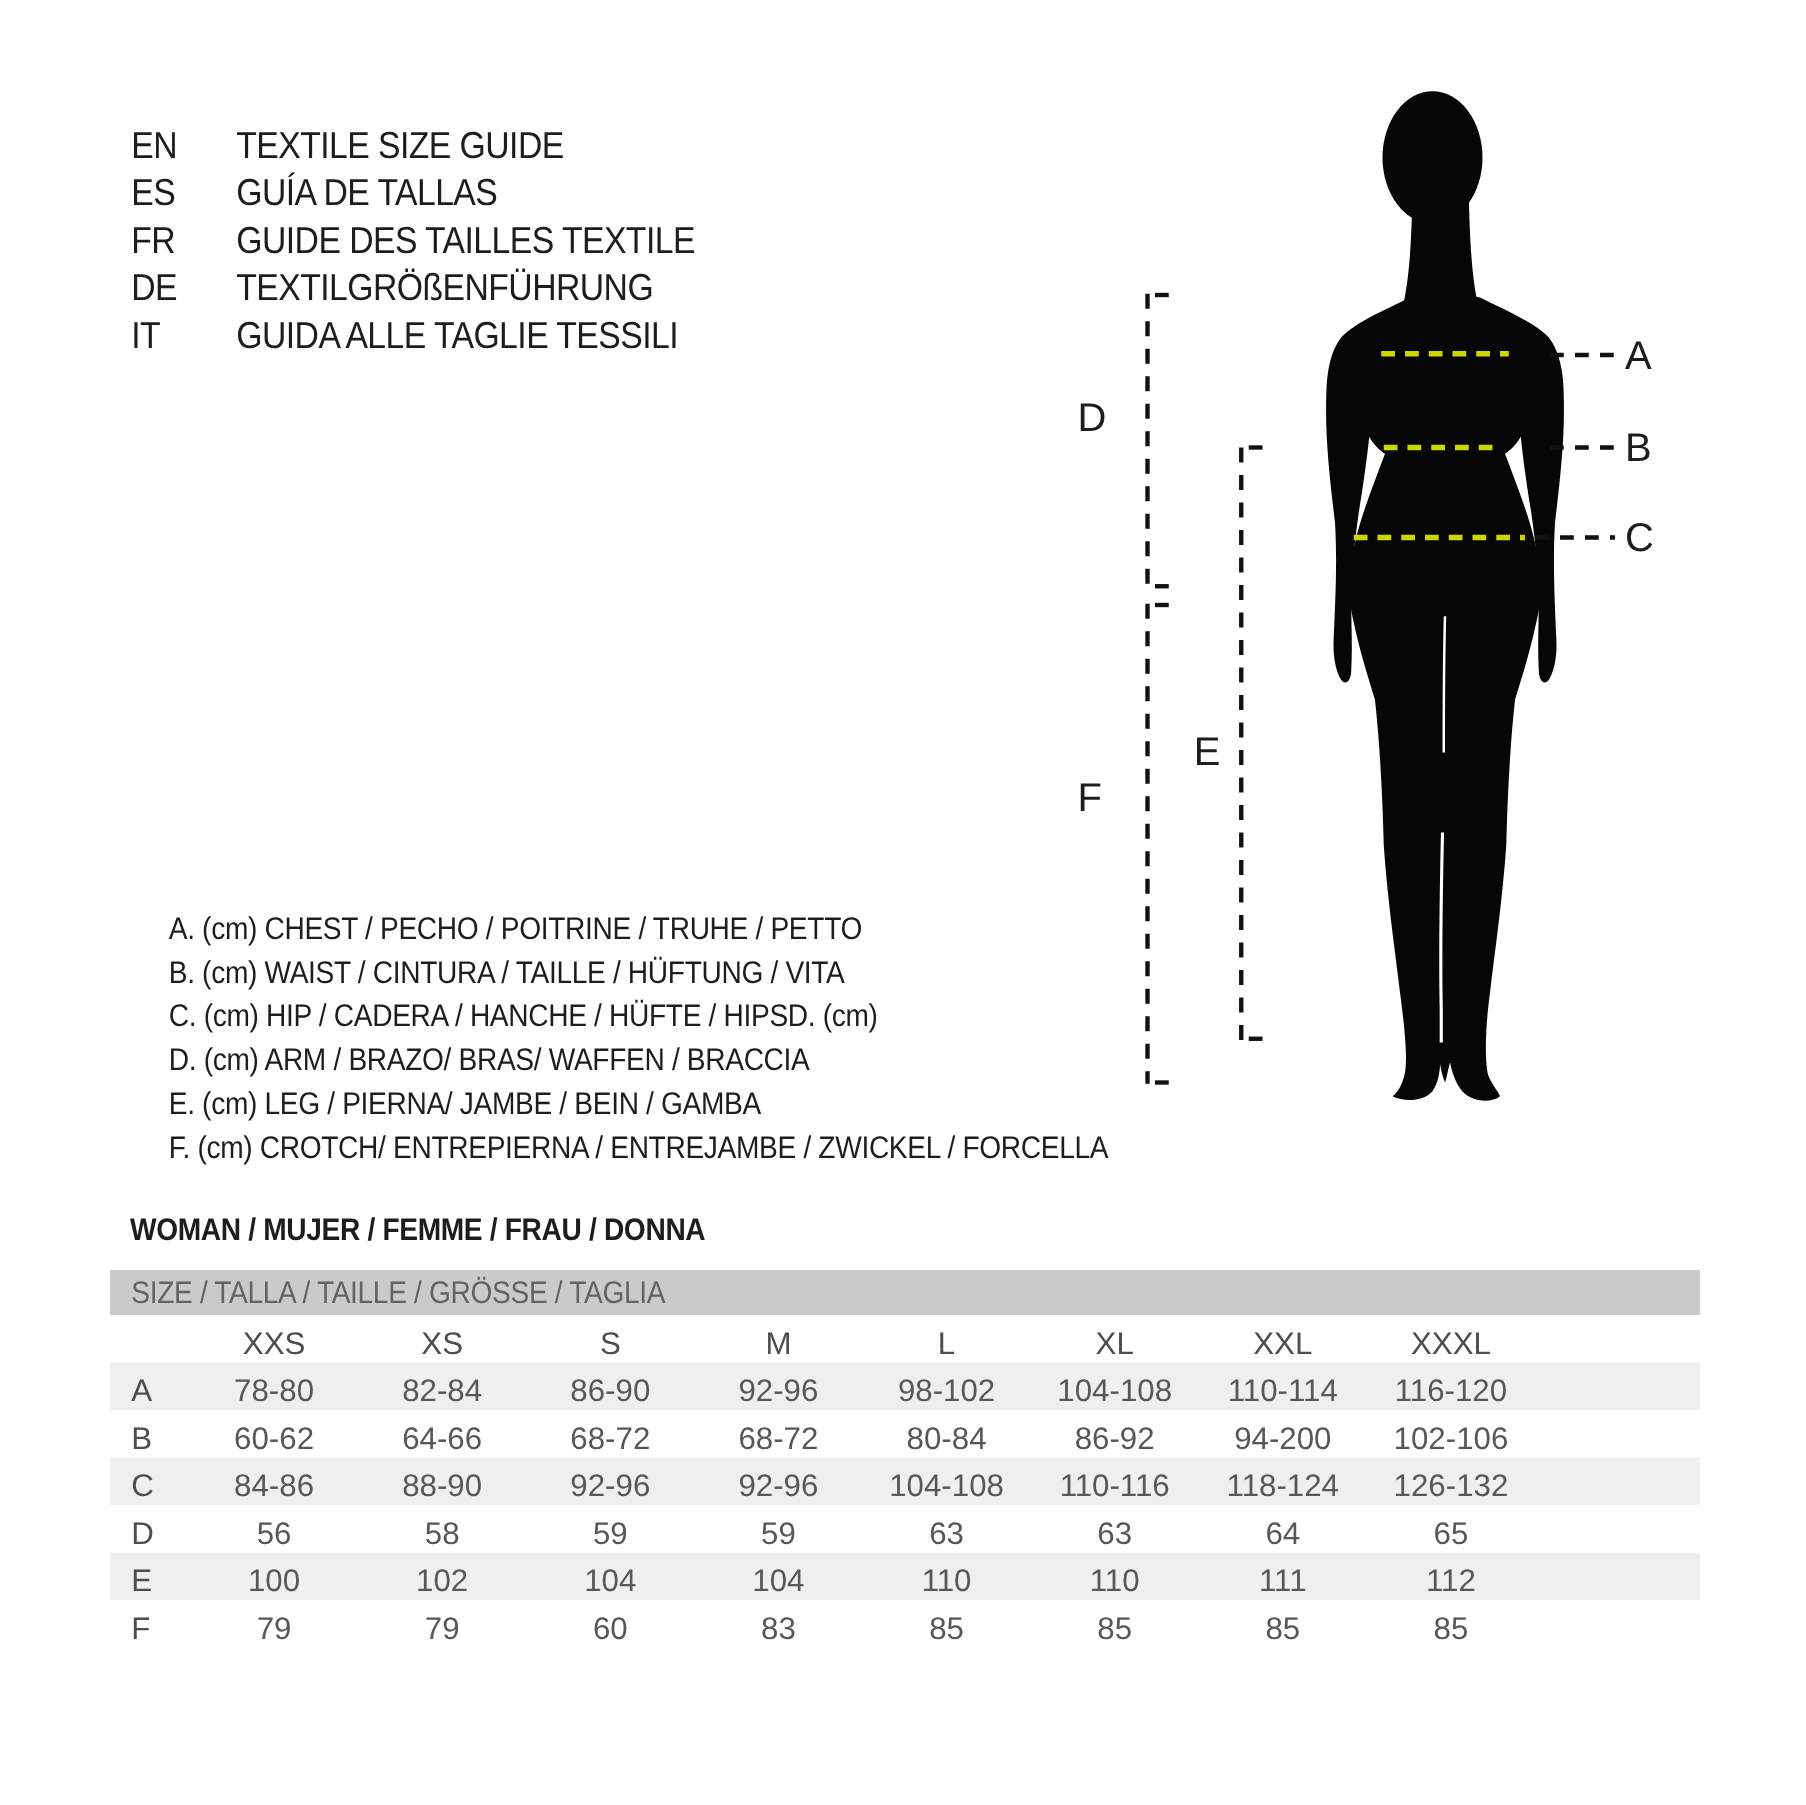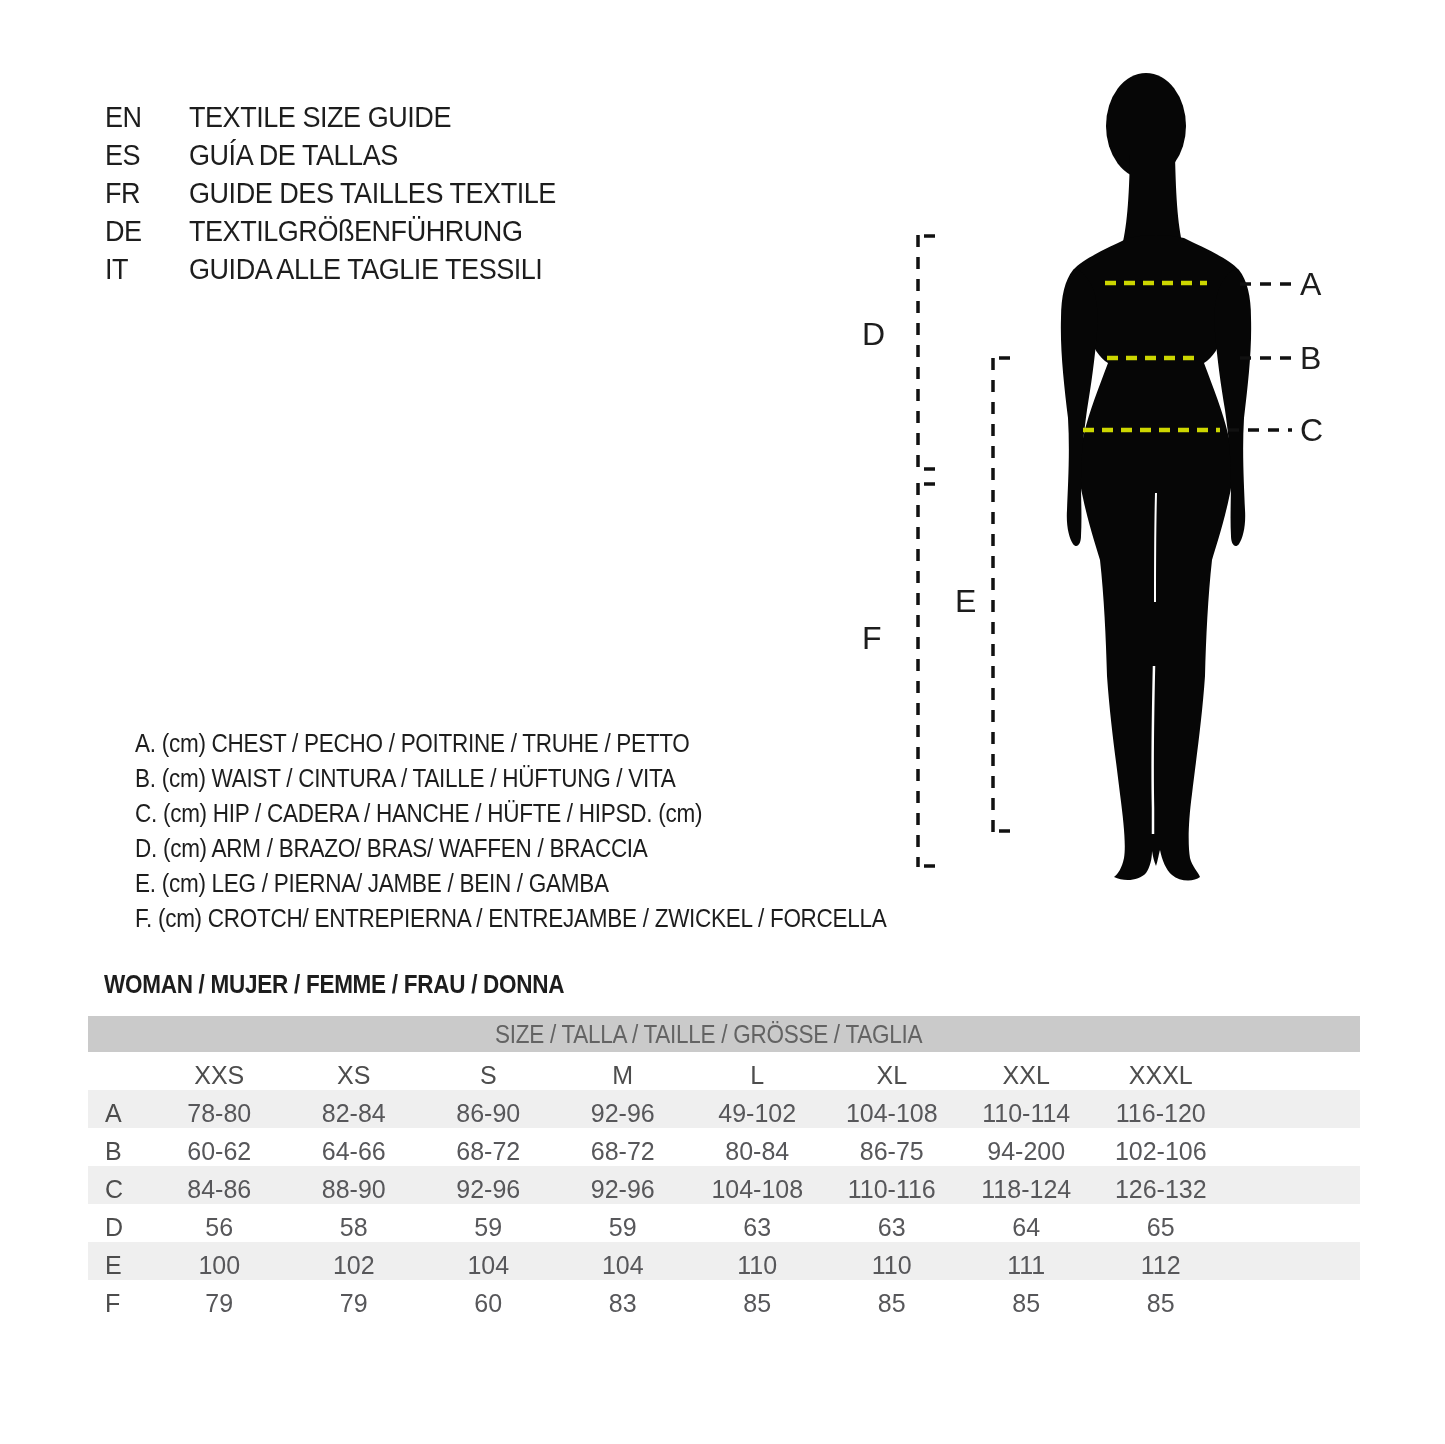--- a/index.html
+++ b/index.html
@@ -21,21 +21,21 @@
   
   .measure-legend { position:absolute; left:104px; top:726px; }
   .measure-line { height:35px; line-height:35px; font-size:25px; letter-spacing:-.3px;margin-left:31px; }
 
   
   .category-line { position:absolute; left:104px; top:970px; font-size:25px; letter-spacing:-.3px;font-weight:bold; }
 
   
   .size-table { position:absolute; left:88px; top:1016px; width:1272px; }
   .tband { height:36px; background:#cacaca; color:#636363; font-size:25px;
-           line-height:37px; padding-left:17px; letter-spacing:-.3px;text-align:center; }
+           line-height:37px; padding-left:17px; letter-spacing:-.3px; }
   .trow { display:flex; height:38px; align-items:flex-end; font-size:25px; color:#57575a; }
   .trow.stripe { background:#efefef; }
   .rl { width:64px; flex:0 0 64px; padding-left:17px; color:#4d4d4d; }
   .cell { width:134.5px; flex:0 0 134.5px; text-align:center; }
   .thead .cell { color:#4d4d4d; }
 </style>
 </head>
 <body>
 
 <div class="lang-header">
@@ -157,33 +157,33 @@
     <div class="cell">XXL</div>
     <div class="cell">XXXL</div>
   </div>
 
   <div class="trow stripe">
     <div class="rl">A</div>
     <div class="cell">78-80</div>
     <div class="cell">82-84</div>
     <div class="cell">86-90</div>
     <div class="cell">92-96</div>
-    <div class="cell">49-102</div>
+    <div class="cell">98-102</div>
     <div class="cell">104-108</div>
     <div class="cell">110-114</div>
     <div class="cell">116-120</div>
   </div>
   <div class="trow">
     <div class="rl">B</div>
     <div class="cell">60-62</div>
     <div class="cell">64-66</div>
     <div class="cell">68-72</div>
     <div class="cell">68-72</div>
     <div class="cell">80-84</div>
-    <div class="cell">86-75</div>
+    <div class="cell">86-92</div>
     <div class="cell">94-200</div>
     <div class="cell">102-106</div>
   </div>
   <div class="trow stripe">
     <div class="rl">C</div>
     <div class="cell">84-86</div>
     <div class="cell">88-90</div>
     <div class="cell">92-96</div>
     <div class="cell">92-96</div>
     <div class="cell">104-108</div>

